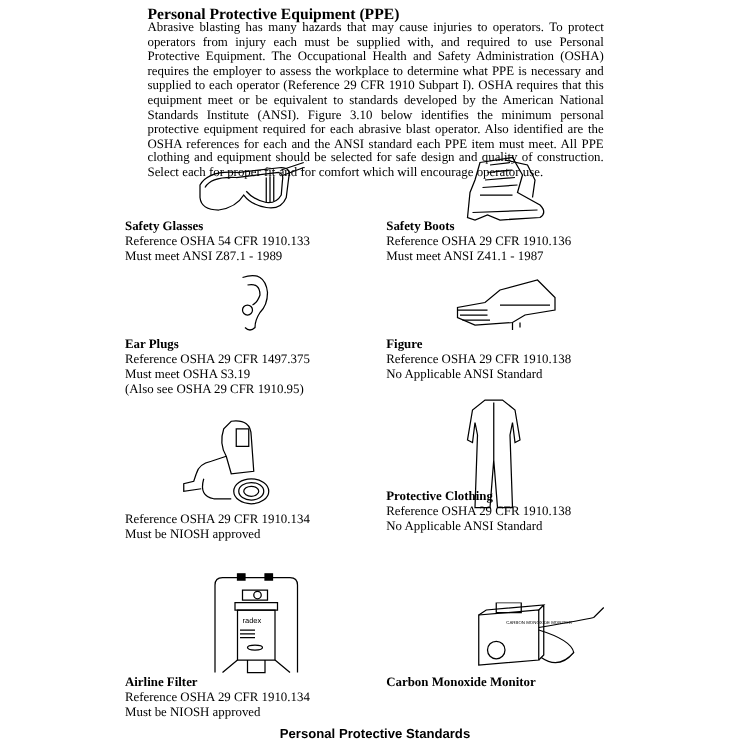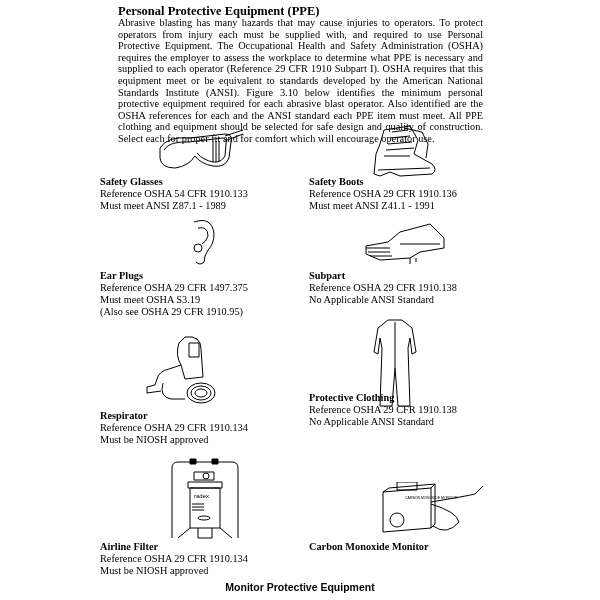--- a/index.html
+++ b/index.html
@@ -87,45 +87,44 @@
 </svg>
 
 <div class="item" style="left:100px;top:176px">
   <div class="name">Safety Glasses</div>
   <div>Reference OSHA 54 CFR 1910.133</div>
   <div>Must meet ANSI Z87.1 - 1989</div>
 </div>
 <div class="item" style="left:309px;top:176px">
   <div class="name">Safety Boots</div>
   <div>Reference OSHA 29 CFR 1910.136</div>
-  <div>Must meet ANSI Z41.1 - 1991</div>
+  <div>Must meet ANSI Z41.1 - 1987</div>
 </div>
 <div class="item" style="left:100px;top:270px">
   <div class="name">Ear Plugs</div>
   <div>Reference OSHA 29 CFR 1497.375</div>
   <div>Must meet OSHA S3.19</div>
   <div>(Also see OSHA 29 CFR 1910.95)</div>
 </div>
 <div class="item" style="left:309px;top:270px">
-  <div class="name">Subpart</div>
+  <div class="name">Figure</div>
   <div>Reference OSHA 29 CFR 1910.138</div>
   <div>No Applicable ANSI Standard</div>
 </div>
 <div class="item" style="left:100px;top:410px">
-  <div class="name">Respirator</div>
   <div>Reference OSHA 29 CFR 1910.134</div>
   <div>Must be NIOSH approved</div>
 </div>
 <div class="item" style="left:309px;top:392px">
   <div class="name">Protective Clothing</div>
   <div>Reference OSHA 29 CFR 1910.138</div>
   <div>No Applicable ANSI Standard</div>
 </div>
 <div class="item" style="left:100px;top:541px">
   <div class="name">Airline Filter</div>
   <div>Reference OSHA 29 CFR 1910.134</div>
   <div>Must be NIOSH approved</div>
 </div>
 <div class="item" style="left:309px;top:541px">
   <div class="name">Carbon Monoxide Monitor</div>
 </div>
 
-<div class="caption">Monitor Protective Equipment</div>
+<div class="caption">Personal Protective Standards</div>
 
 </body></html>

